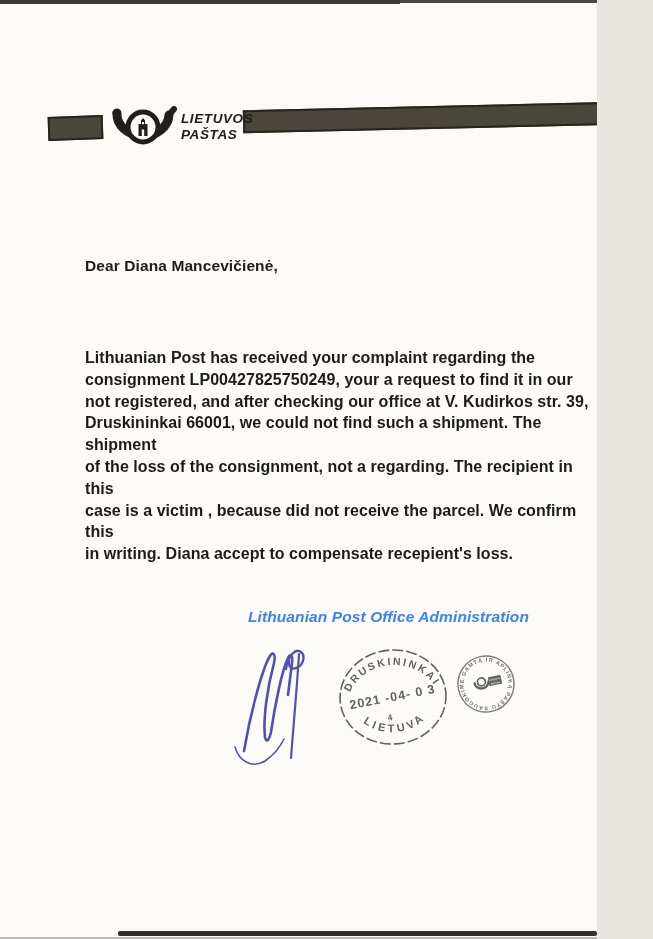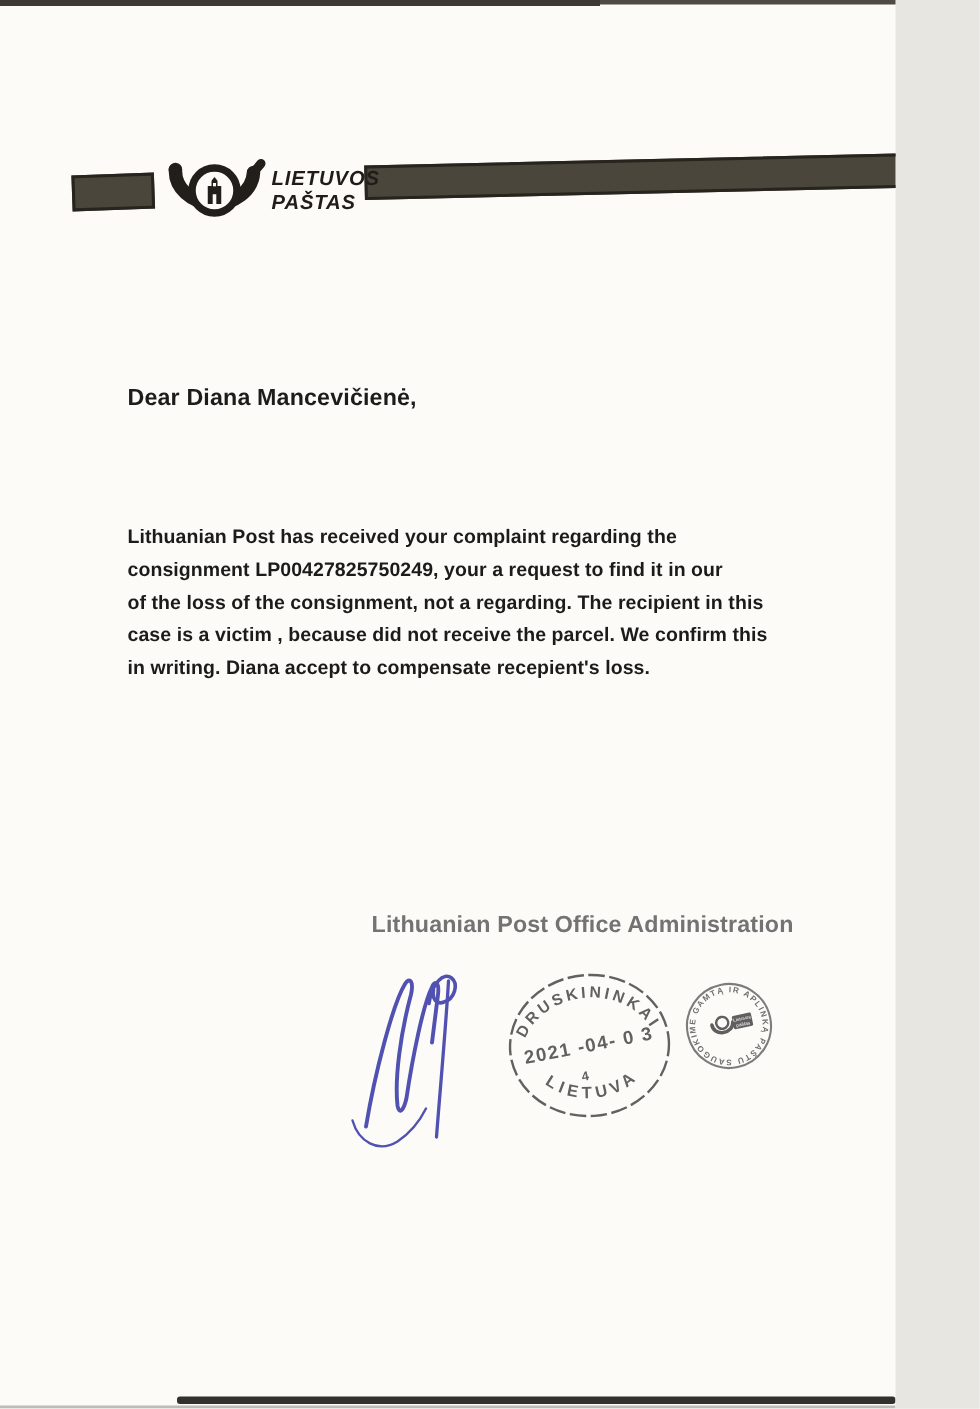--- a/index.html
+++ b/index.html
@@ -24,22 +24,22 @@
   .redaction{position:absolute;background:#4a463c;border:2px solid #27241d;box-sizing:border-box;}
   #redact-left{left:48px;top:116px;width:55px;height:24px;transform:rotate(-2deg);}
   #redact-right{left:243px;top:106px;width:379px;height:23px;transform:rotate(-1.3deg);}
   #logo-horn{position:absolute;left:106px;top:106px;}
   #brand{position:absolute;left:181px;top:111px;font-style:italic;font-weight:bold;
          font-size:13.5px;line-height:15.5px;letter-spacing:.6px;color:#201d19;}
 
   
   #greeting{position:absolute;left:85px;top:257px;font-size:15.5px;font-weight:600;letter-spacing:.1px;text-align:center;}
   #body-block{position:absolute;left:85px;top:347px;width:520px;}
-  .body-line{font-size:13px;font-weight:600;line-height:21.8px;letter-spacing:.05px;white-space:pre-wrap;color:#1c1b19;}
-  #signoff{position:absolute;right:68px;top:608px;font-size:15.5px;font-weight:700;letter-spacing:.1px;color:#737373;}
+  .body-line{font-size:16px;font-weight:600;line-height:21.8px;letter-spacing:.05px;white-space:pre-wrap;color:#1c1b19;}
+  #signoff{position:absolute;right:68px;top:608px;font-size:15.5px;font-weight:700;letter-spacing:.1px;color:#3b82f6;font-style:italic;}
 
   
   #signature{position:absolute;left:230px;top:643px;}
   #postmark{position:absolute;left:332px;top:641px;}
   #seal{position:absolute;left:453px;top:651px;}
   .stamp-ink{opacity:.88;}
 </style>
 </head>
 <body>
 
@@ -73,20 +73,22 @@
   <div id="brand">
     <div>LIETUVOS</div>
     <div>PAŠTAS</div>
   </div>
 
   <div id="greeting">Dear Diana Mancevičienė,</div>
 
   <div id="body-block">
     <div class="body-line">Lithuanian Post has received your complaint regarding the</div>
     <div class="body-line">consignment LP00427825750249, your a request to find it in our</div>
+    <div class="body-line">not registered, and after checking our office at V. Kudirkos str. 39,</div>
+    <div class="body-line">Druskininkai 66001, we could not find such a shipment. The shipment</div>
     <div class="body-line">of the loss of the consignment, not a regarding. The recipient in this</div>
     <div class="body-line">case is a victim , because did not receive the parcel. We confirm this</div>
     <div class="body-line">in writing. Diana accept to compensate recepient's loss.</div>
   </div>
 
   <div id="signoff">Lithuanian Post Office Administration</div>
 
   <svg id="signature" width="100" height="135" viewBox="0 0 100 135" class="stamp-ink">
     <g fill="none" stroke="#3a3aa8" stroke-linecap="round">
       <path stroke-width="2.6" d="M14,108 C20,72 32,26 40,13 C43,8 46,11 44,20 C37,46 33,76 35,94 C36,100 39,98 41,89 C45,62 52,27 58,15 C60,10 63,12 62,20 L58,52"></path>

